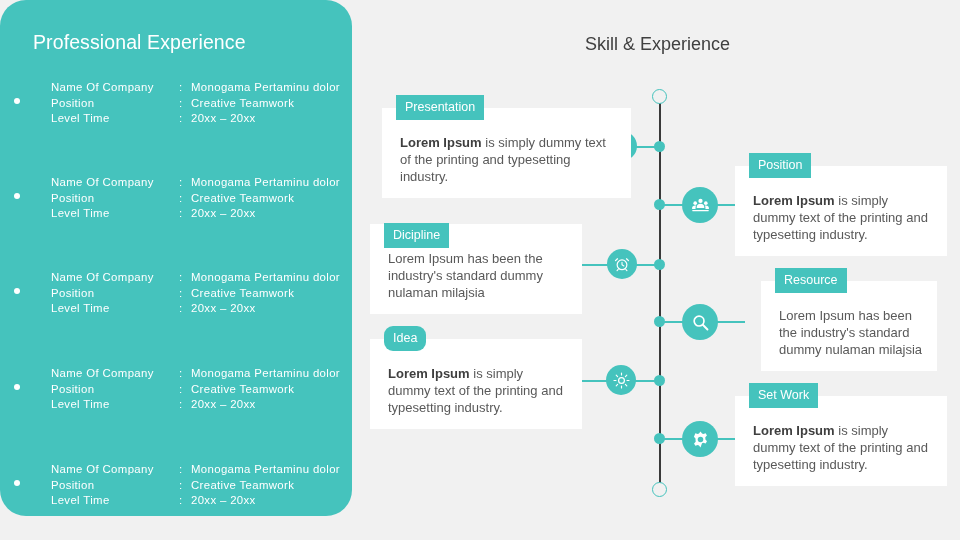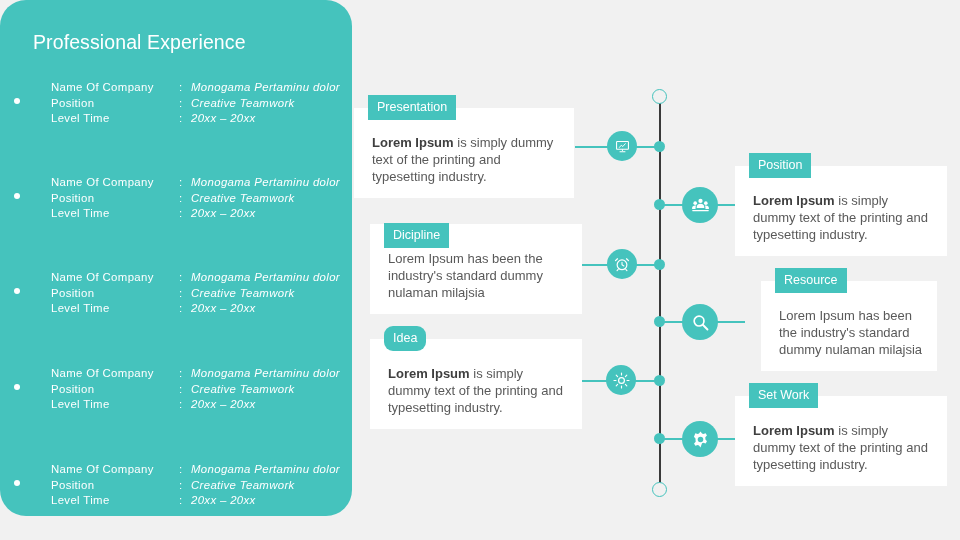--- a/index.html
+++ b/index.html
@@ -73,21 +73,20 @@
     width: 128px;
     letter-spacing: 0.35px;
     padding-left: 17px;
   }
   .exp-colon {
     display: inline-block;
     width: 12px;
   }
   .exp-value {
     letter-spacing: 0.35px;
-    font-style: italic;
   }
 
   
   #right-title {
     position: absolute;
     left: 585px;
     top: 34px;
     font-size: 18px;
     color: #404040;
     white-space: nowrap;
@@ -221,20 +220,21 @@
     <div class="exp-item" style="top:462px;">
       <span class="exp-bullet"></span>
       <div class="exp-rows">
         <span class="exp-row"><span class="exp-label">Name Of Company</span><span class="exp-colon">:</span><span class="exp-value">Monogama Pertaminu dolor</span></span>
         <span class="exp-row"><span class="exp-label">Position</span><span class="exp-colon">:</span><span class="exp-value">Creative  Teamwork</span></span>
         <span class="exp-row"><span class="exp-label">Level Time</span><span class="exp-colon">:</span><span class="exp-value">20xx – 20xx</span></span>
       </div>
     </div>
   </div>
 
+  <div id="right-title">Skill &amp; Experience</div>
 
   <div id="spine"></div>
   <div class="spine-ring" id="spine-ring-top"></div>
   <div class="spine-ring" id="spine-ring-bottom"></div>
 
   <div class="spine-dot" style="top:141px;"></div>
   <div class="spine-dot" style="top:199px;"></div>
   <div class="spine-dot" style="top:259px;"></div>
   <div class="spine-dot" style="top:316px;"></div>
   <div class="spine-dot" style="top:375px;"></div>
@@ -303,21 +303,21 @@
     </svg>
   </div>
 
   <div class="icon-bubble large" style="left:682px; top:421px;">
     <svg width="19" height="19" viewBox="0 0 24 24" aria-hidden="true">
       <path fill="#ffffff" d="M12 1.8l1.9 2.5a8 8 0 0 1 1.6.66l3-.9 1.65 2.85-2.1 2.3c.08.4.12.85.12 1.29s-.04.89-.12 1.29l2.1 2.3-1.65 2.85-3-.9a8 8 0 0 1-1.6.66L12 22.2l-1.9-2.5a8 8 0 0 1-1.6-.66l-3 .9L3.85 17.1l2.1-2.3A7.7 7.7 0 0 1 5.83 13.5c-.08-.4-.12-.85-.12-1.29s.04-.89.12-1.29l-2.1-2.3L5.5 4.06l3 .9a8 8 0 0 1 1.6-.66z"></path>
       <circle cx="12" cy="12" r="3.5" fill="#45c3bd"></circle>
     </svg>
   </div>
 
-  <div class="card" style="left:354px; top:108px; width:172px; height:90px;padding-left:48px;">
+  <div class="card" style="left:382px; top:108px; width:249px; height:90px;">
     <div class="card-tag" style="left:14px;">Presentation</div>
     <div class="card-body"><b>Lorem Ipsum</b><span> is simply dummy text of the printing and typesetting industry.</span></div>
   </div>
 
   <div class="card" style="left:370px; top:224px; width:212px; height:90px;">
     <div class="card-tag" style="left:14px;margin-top:12px;">Dicipline</div>
     <div class="card-body"><b></b><span>Lorem Ipsum has been the industry's standard dummy nulaman milajsia</span></div>
   </div>
 
   <div class="card" style="left:370px; top:339px; width:212px; height:90px;">

